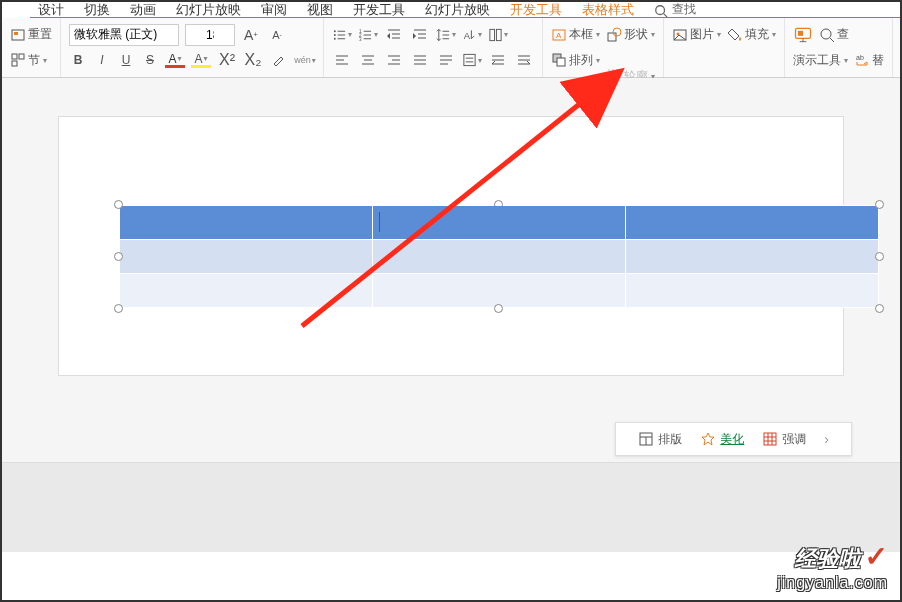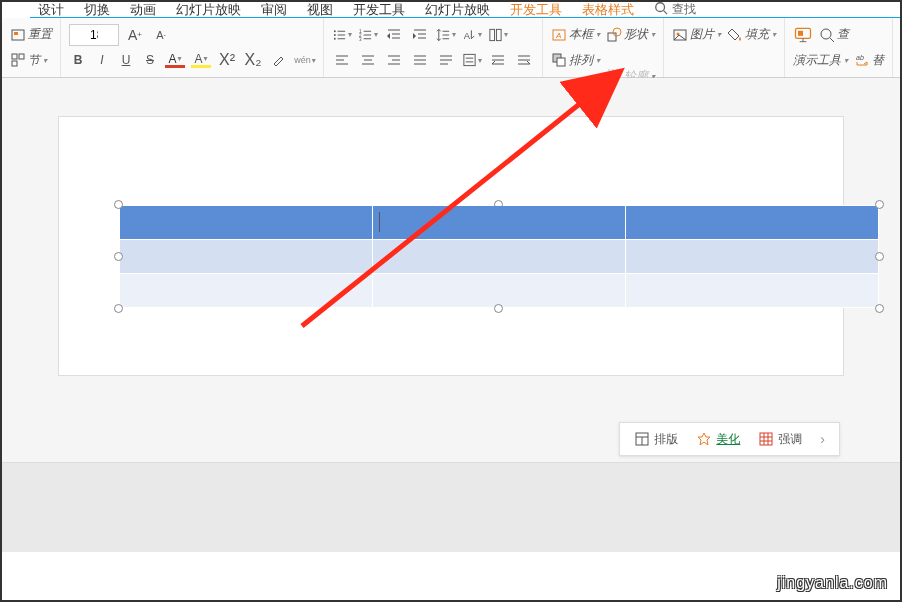--- a/index.html
+++ b/index.html
@@ -1,29 +1,29 @@
 <!DOCTYPE html>
 <html><head>
   <meta charset="utf-8">
   <style>
     * { box-sizing: border-box; margin: 0; padding: 0; }
     body { font-family: "Microsoft YaHei", sans-serif; font-size: 12px; background: #fff; width: 902px; height: 602px; overflow: hidden; position: relative; border: 2px solid #333; }
     
     .menubar { display: flex; align-items: center; height: 16px; padding: 0 8px; gap: 20px; border-bottom: 1px solid #0ea5e9; margin-left: 28px; }
     .menu-item { color: #333; cursor: pointer; font-size: 13px; }
     .menu-item.accent { color: #e67e22; }
-    .search-box { display: flex; align-items: flex-start; gap: 4px; color: #666; }
+    .search-box { display: flex; align-items: flex-end; gap: 4px; color: #666; }
     .search-icon { width: 14px; height: 14px; }
     
     .ribbon { display: flex; height: 60px; border-bottom: 1px solid #d0d0d0; background: #fafafa; }
     .ribbon-group { display: flex; flex-direction: column; padding: 4px 8px; border-right: 1px solid #e5e5e5; }
     .ribbon-row { display: flex; align-items: center; gap: 6px; height: 26px; }
     
     .btn-icon { display: inline-flex; align-items: center; justify-content: center; width: 20px; height: 20px; color: #555; cursor: pointer; }
-    .btn-label { display: inline-flex; align-items: center; gap: 2px; color: #555; cursor: pointer; font-size: 12px; font-style: italic; }
+    .btn-label { display: inline-flex; align-items: center; gap: 2px; color: #555; cursor: pointer; font-size: 12px; }
     .font-select { width: 110px; height: 22px; border: 1px solid #ccc; font-size: 12px; padding: 0 4px; background: #fff; }
     .size-select { width: 50px; height: 22px; border: 1px solid #ccc; font-size: 12px; padding: 0 20px; background: #fff; }
     
     .bold-btn { font-weight: bold; width: 18px; text-align: center; }
     .italic-btn { font-style: italic; width: 18px; text-align: center; }
     .underline-btn { text-decoration: underline; width: 18px; text-align: center; }
     .strike-btn { text-decoration: line-through; width: 18px; text-align: center; }
     
     .dd { font-size: 8px; color: #888; margin-left: 1px; }
     
@@ -37,21 +37,21 @@
     .h-bl { left: -5px; bottom: -5px; } .h-bm { left: 50%; margin-left: -5px; bottom: -5px; } .h-br { right: -5px; bottom: -5px; }
     
     .ppt-table { width: 100%; border-collapse: collapse; }
     .ppt-table td { border: 1px solid #fff; height: 34px; }
     .row-header td { background: #5b8dd6; }
     .row-even td { background: #d4e0f2; }
     .row-odd td { background: #ecf1f9; }
     .cursor-cell { position: relative; }
     .cursor-cell::before { content: ""; position: absolute; left: 6px; top: 6px; width: 1px; height: 20px; background: #555; }
     
-    .float-toolbar { position: absolute; right: 60px; top: 344px; background: #fff; border: 1px solid #ddd; display: flex; align-items: center; height: 34px; padding: 0 14px; gap: 18px; box-shadow: 0 1px 3px rgba(0,0,0,0.1); justify-content: space-between; }
+    .float-toolbar { position: absolute; right: 48px; top: 344px; background: #fff; border: 1px solid #ddd; display: flex; align-items: center; height: 34px; padding: 0 22px; gap: 18px; box-shadow: 0 1px 3px rgba(0,0,0,0.1); justify-content: space-between; }
     .ft-item { display: flex; align-items: center; gap: 4px; color: #555; cursor: pointer; font-size: 12px; }
     .ft-item.accent { color: #15803d; text-decoration: underline; }
     .ft-chevron { color: #999; font-size: 14px; }
     
     .gray-strip { position: absolute; bottom: 0; left: 0; right: 0; height: 90px; background: #e9e9e9; border-top: 1px solid #ddd; }
     
     .arrow-svg { position: absolute; left: 260px; top: -12px; width: 380px; height: 270px; pointer-events: none; }
     
     .watermark { position: absolute; right: 12px; bottom: 8px; text-align: right; }
     .wm-main { font-size: 22px; font-weight: bold; font-style: italic; color: #fff; text-shadow: 1px 1px 0 #333, -1px -1px 0 #333, 1px -1px 0 #333, -1px 1px 0 #333; }
@@ -103,20 +103,21 @@
             <rect x="2" y="9" width="5" height="5" fill="none" stroke="#555"></rect>
           </svg>
         <span>节</span>
           <span class="dd">▾</span>
       </span>
     </div>
   </div>
 
   <div class="ribbon-group">
     <div class="ribbon-row">
+      <input class="font-select" value="微软雅黑 (正文)" style="">
       <input class="size-select" value="18" style="">
       <span class="btn-icon" style="font-size:14px;">A<sup style="font-size:8px;">+</sup></span>
       <span class="btn-icon" style="font-size:11px;">A<sup style="font-size:7px;">-</sup></span>
     </div>
     <div class="ribbon-row">
       <span class="btn-icon bold-btn">B</span>
       <span class="btn-icon italic-btn">I</span>
       <span class="btn-icon underline-btn">U</span>
       <span class="btn-icon strike-btn">S</span>
       <span class="btn-icon" style="color:#333;border-bottom:3px solid #d9402a;height:16px;">A<span class="dd">▾</span></span>
@@ -419,14 +420,15 @@
         </svg>
       <span>强调</span>
     </span>
     <span class="ft-chevron">›</span>
   </div>
 
   <div class="gray-strip"></div>
 </div>
 
 <div class="watermark">
+  <div><span class="wm-main">经验啦</span><span class="wm-check">✓</span></div>
   <div class="wm-sub">jingyanla.com</div>
 </div>
 
 </body></html>

